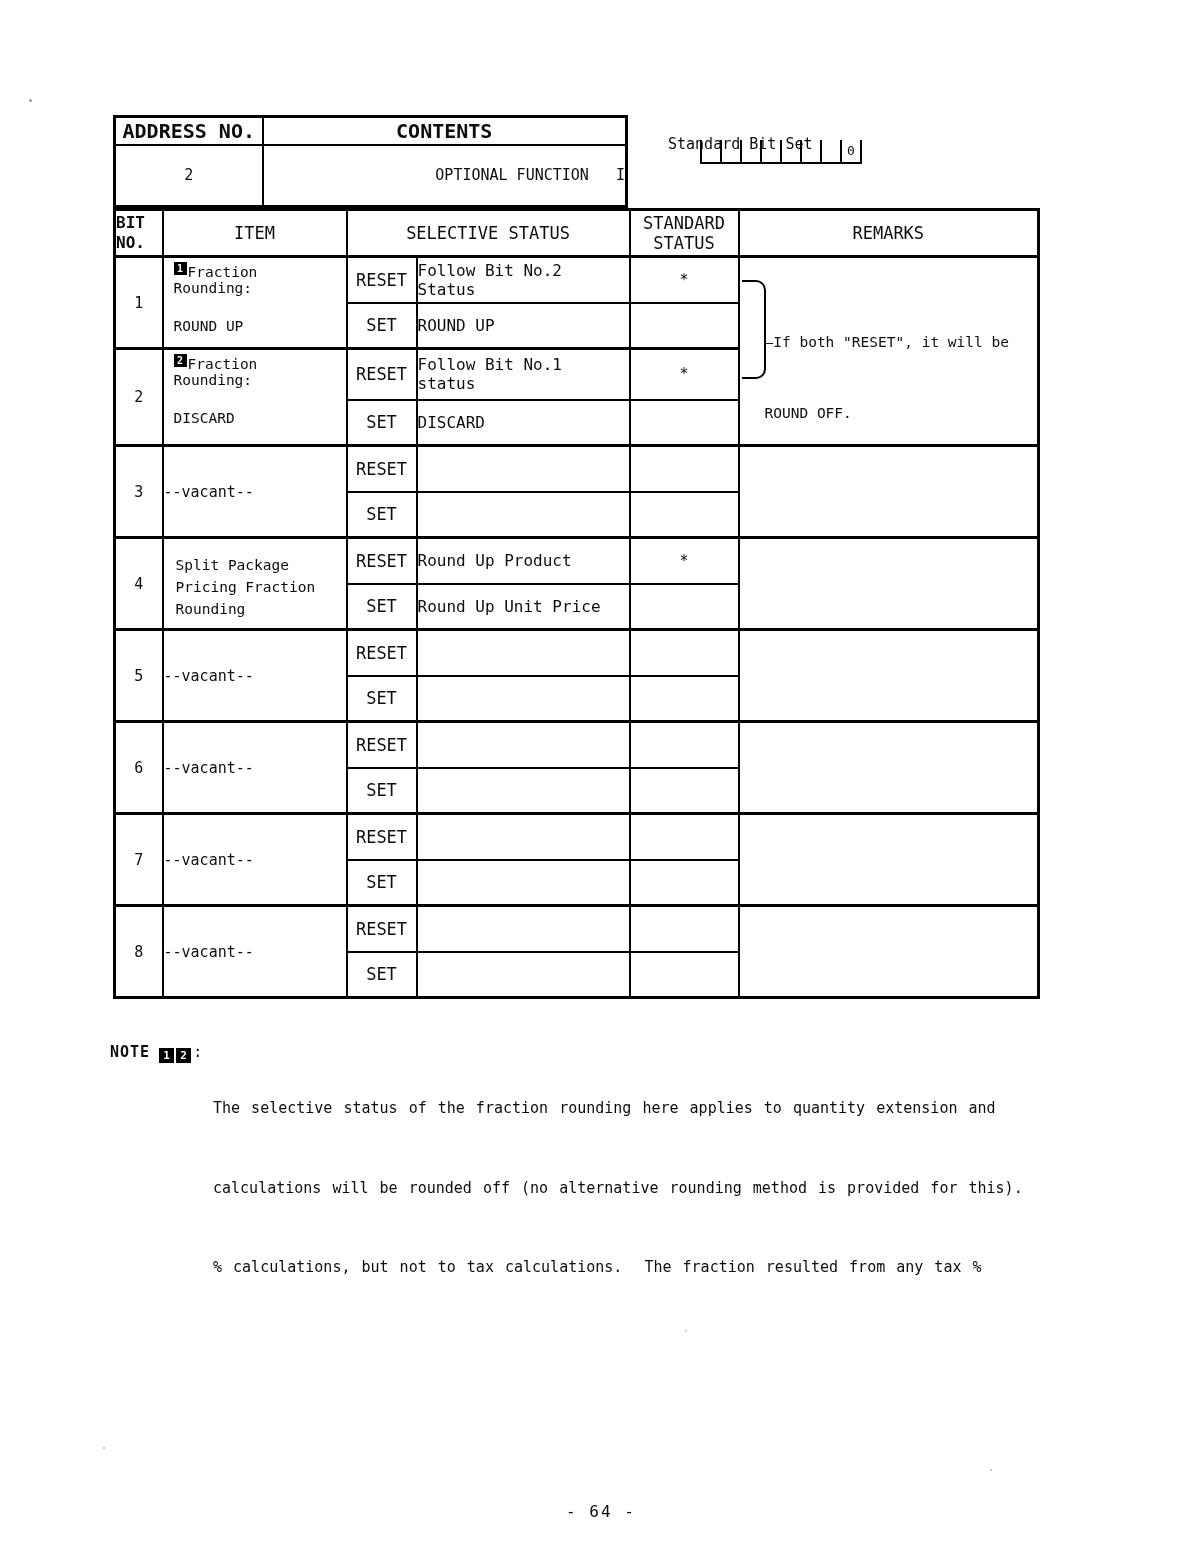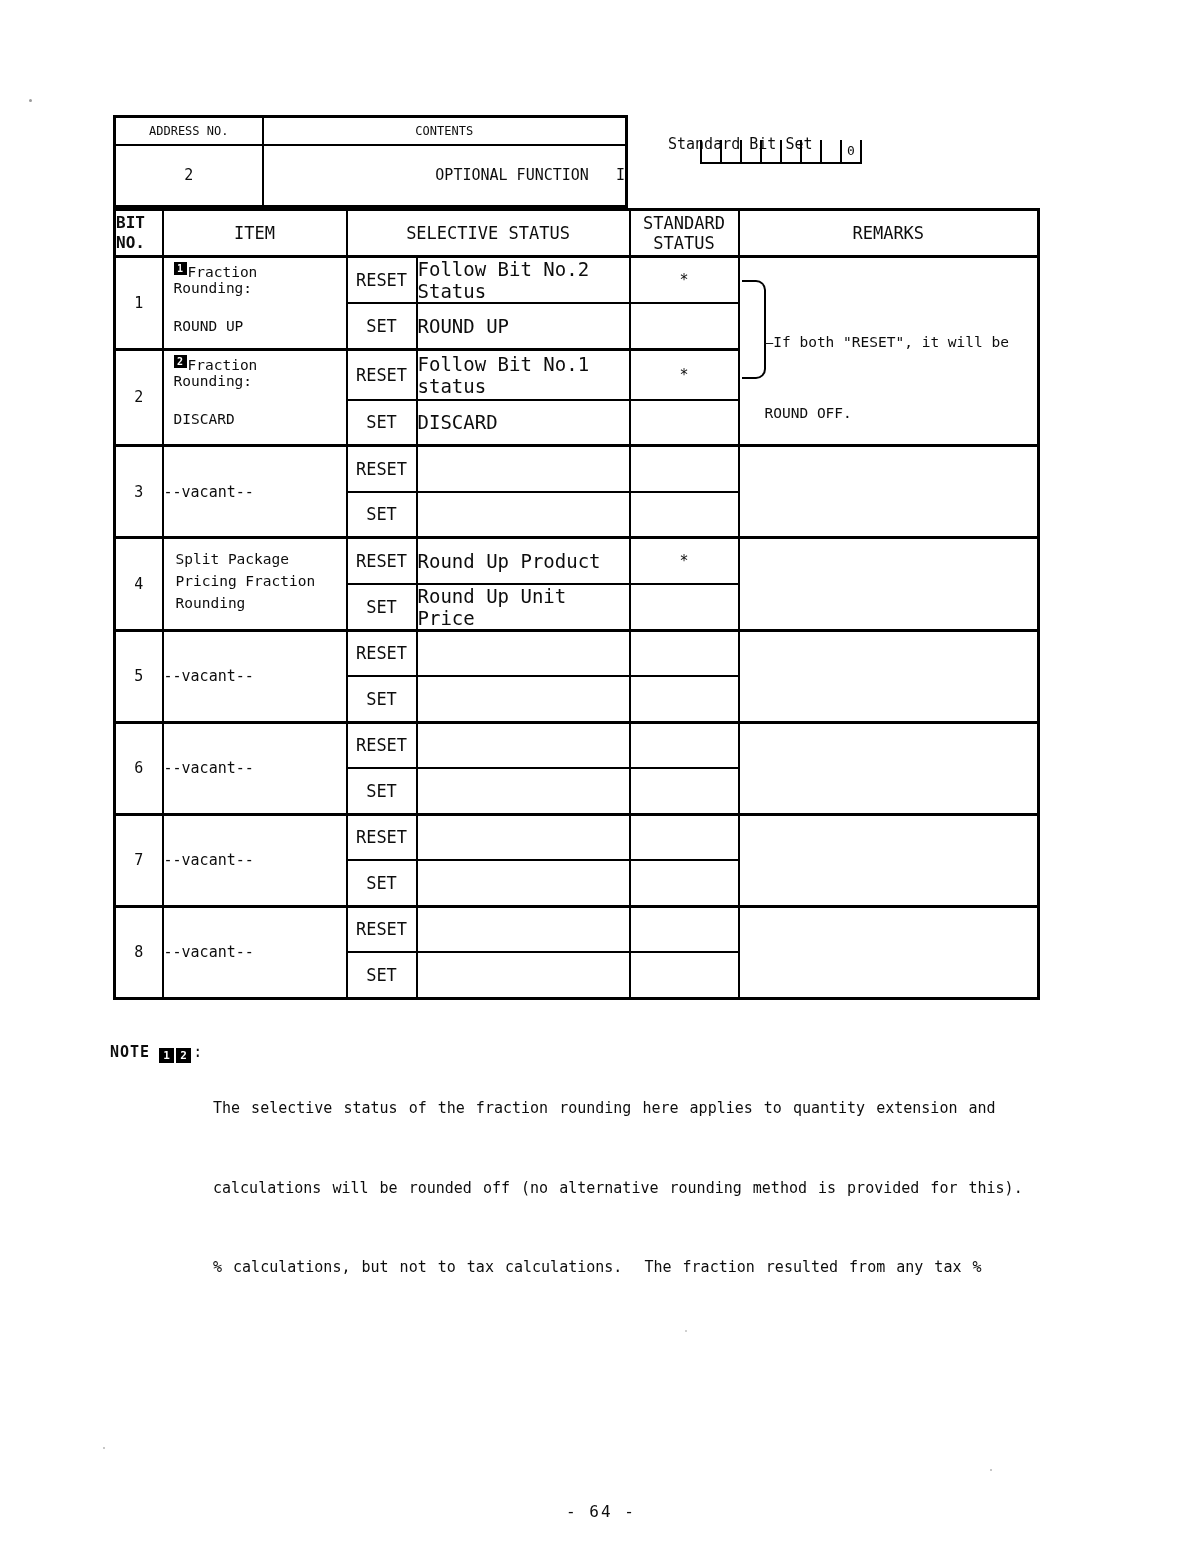--- a/index.html
+++ b/index.html
@@ -10,21 +10,21 @@
   .pre{white-space:pre;}
 
   
   .addr-table{
     position:absolute;left:113px;top:115px;border-collapse:collapse;
     table-layout:fixed;width:512px;border:3px solid #000;
   }
   .addr-table td,.addr-table th{border:2px solid #000;padding:0;}
   .addr-table tr.hdr{height:28px;}
   .addr-table tr.body{height:62px;}
-  .addr-hdr{font-weight:400;font-size:12px;text-align:center;}
+  .addr-hdr{font-weight:700;font-size:20px;text-align:center;}
   .addr-val{font-size:15px;text-align:center;}
   .contents-val{font-size:15px;text-align:right;padding-left:28px;}
 
   
   .bitset-label{position:absolute;left:668px;top:135px;font-size:15px;font-weight:400;}
   .bitset{position:absolute;left:700px;top:140px;display:flex;}
   .bitset .cell{
     width:18px;height:22px;border-left:2px solid #000;border-bottom:2px solid #000;
     font-size:13px;line-height:22px;text-align:center;
   }
@@ -39,24 +39,24 @@
   .mt tr{height:46px;}
   .mt tr.hdr{height:47px;}
   .mt tr.hdr th{border-bottom:3px solid #000;}
   .mt tr.rowstart td{border-top:3px solid #000;}
   .th-bit{font-size:16px;font-weight:700;text-align:left;padding-left:5px;line-height:20px;}
   .th-c{font-size:17px;font-weight:400;text-align:center;line-height:20px;}
   .td-bit{font-size:15px;text-align:center;vertical-align:middle;}
   .td-item{vertical-align:top;}
   .item-wrap{padding:4px 4px 0 10px;font-size:14.5px;line-height:16px;}
   .item-line2{margin-top:22px;}
-  .item-3l{padding:9px 4px 0 12px;font-size:14.5px;line-height:22px;}
+  .item-3l{padding:15px 4px 0 12px;font-size:14.5px;line-height:22px;}
   .td-item-vac{vertical-align:middle;font-size:15px;text-align:left;padding-left:16px;}
   .td-lbl{font-size:17px;font-weight:400;text-align:center;vertical-align:middle;}
-  .td-desc{font-size:19px;text-align:left;vertical-align:middle;padding-left:11px;}
+  .td-desc{font-size:16px;text-align:left;vertical-align:middle;padding-left:11px;}
   .td-std{font-size:15px;text-align:center;vertical-align:middle;}
   .td-remarks{vertical-align:top;}
   .remark-wrap{position:relative;width:100%;height:186px;}
   .bracket{
     position:absolute;left:2px;top:22px;width:22px;height:95px;
     border:2px solid #000;border-left:none;border-radius:0 10px 10px 0;
   }
   .remark-text{
     position:absolute;left:25px;top:26px;font-size:14.5px;line-height:23.5px;white-space:pre;
   }

